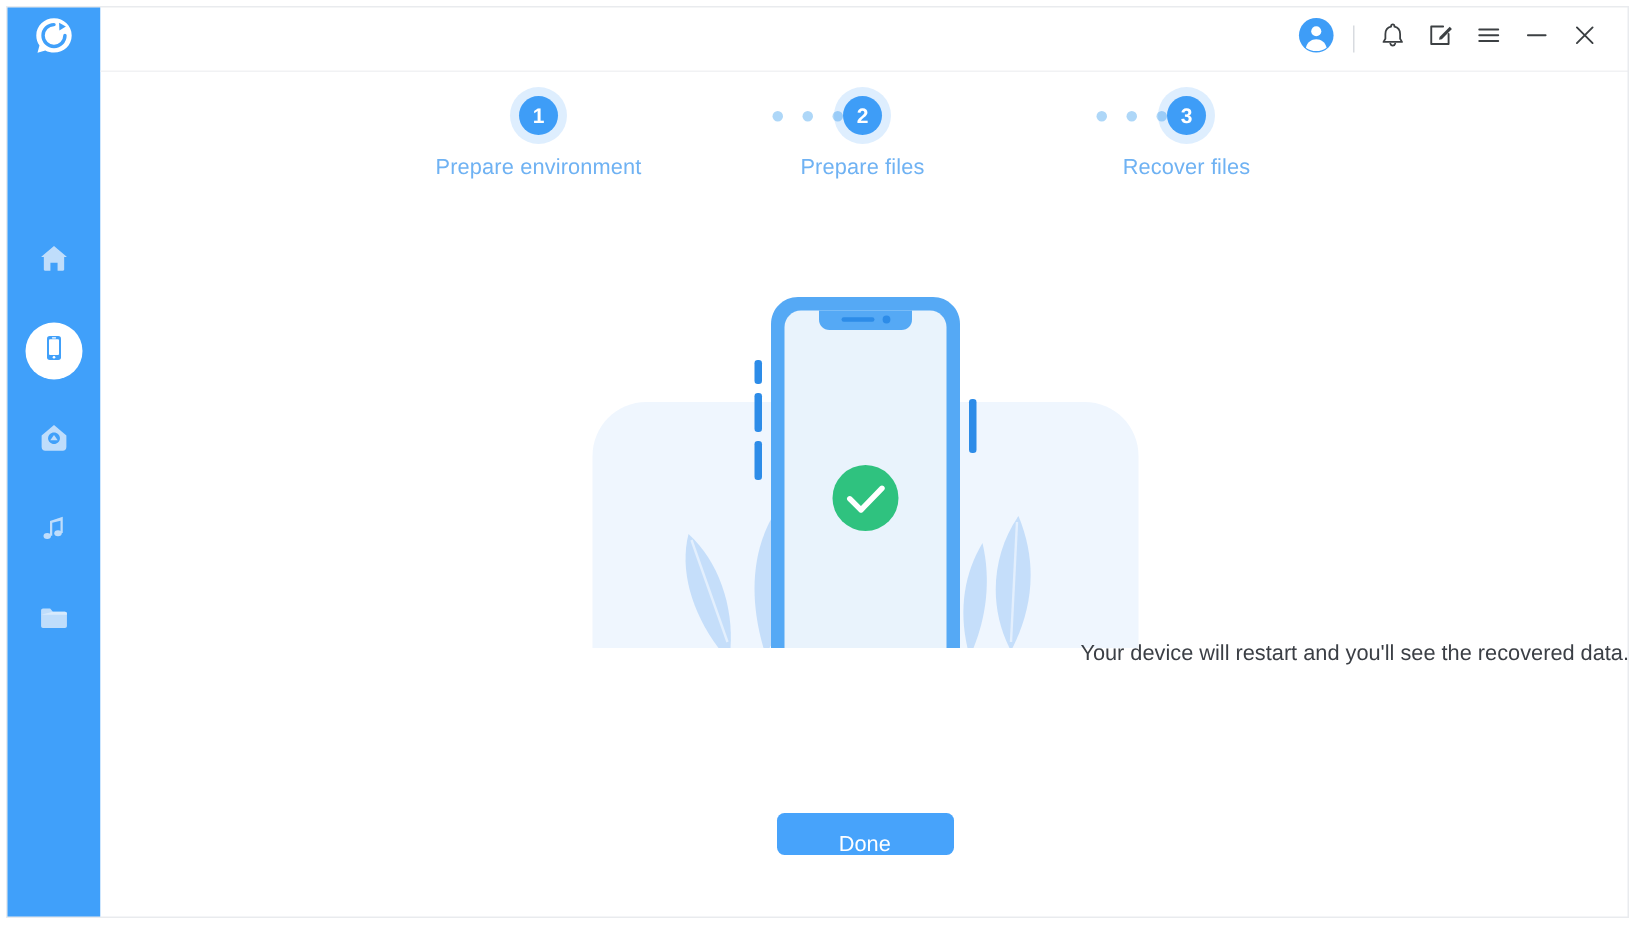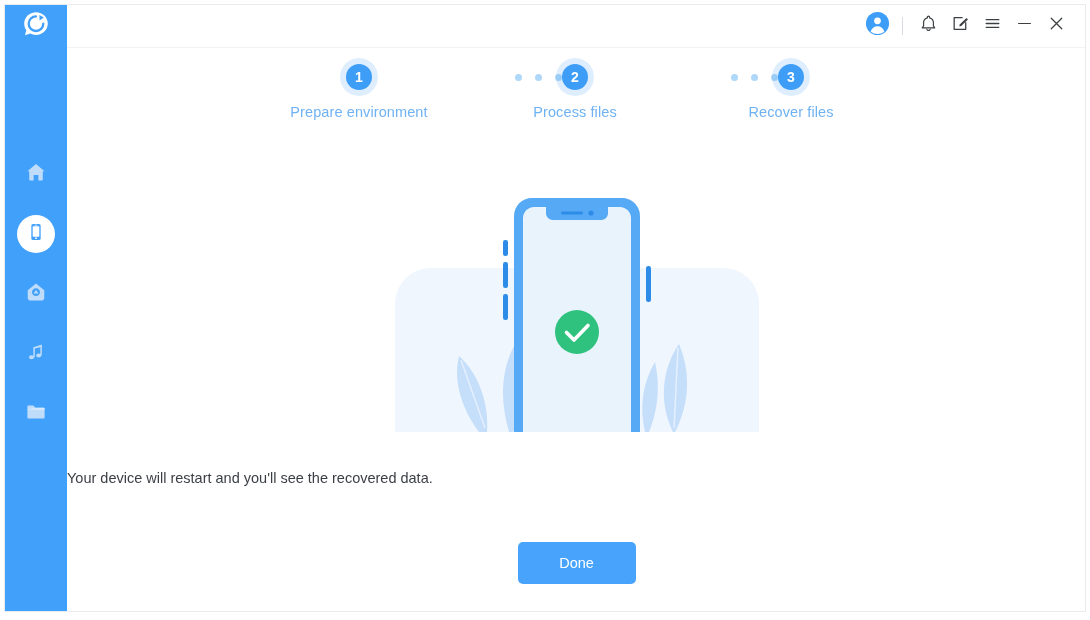--- a/index.html
+++ b/index.html
@@ -182,40 +182,40 @@
     left: 320px;
     top: 188px;
     width: 380px;
     height: 240px;
   }
 
   
   #message {
     position: absolute;
     left: 0;
-    top: 466px;
+    top: 424px;
     width: 1019px;
-    text-align: left;
+    text-align: right;
     font-size: 14.5px;
     color: #3b3f45;
   }
 
   
   #done-wrap {
     position: absolute;
     left: 0;
     top: 538px;
     width: 1019px;
     text-align: center;
   }
 
   #done-button {
     display: inline-block;
     width: 118px;
-    height: 42px;
+    height: 28px;
     line-height: 42px;
     border-radius: 5px;
     background: #47A3FB;
     color: #ffffff;
     font-size: 14.5px;
     border: none;
     cursor: pointer;
     font-family: "Liberation Sans", sans-serif;
     padding: 0;
   }
@@ -393,21 +393,21 @@
       </div>
 
       <div class="dots" id="dots-1">
         <span class="dot"></span>
         <span class="dot"></span>
         <span class="dot"></span>
       </div>
 
       <div class="step" id="step-2">
         <div class="step-circle">2</div>
-        <div class="step-label">Process files</div>
+        <div class="step-label">Prepare files</div>
       </div>
 
       <div class="dots" id="dots-2">
         <span class="dot"></span>
         <span class="dot"></span>
         <span class="dot"></span>
       </div>
 
       <div class="step" id="step-3">
         <div class="step-circle">3</div>

